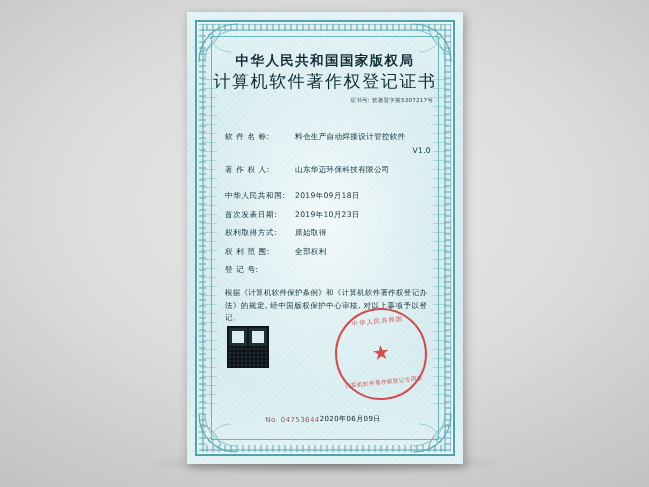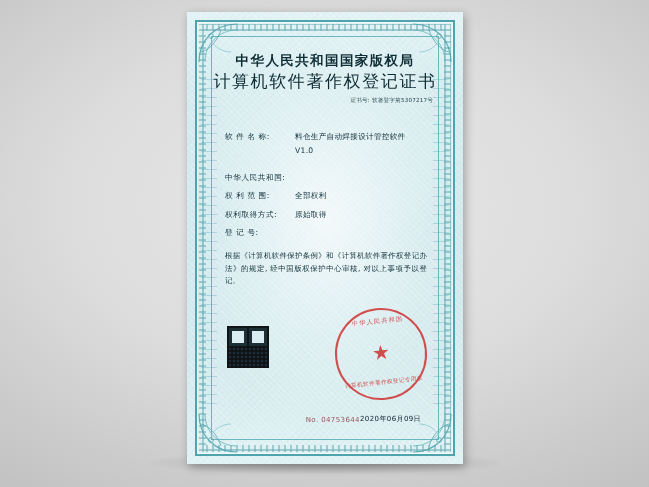--- a/index.html
+++ b/index.html
@@ -170,20 +170,21 @@
     white-space: nowrap;
   }
   .field-value {
     flex: 1;
     padding-left: 8px;
     letter-spacing: .3px;
   }
   .field-value .sub {
     display: block;
     margin-top: 3px;
+    text-align: right;
   }
   #gap-a { height: 8px; }
 
   #statement {
     margin-top: 12px;
     padding-left: 12px;
     padding-right: 10px;
     font-size: 7.4px;
     line-height: 12.5px;
     letter-spacing: .2px;
@@ -256,21 +257,21 @@
     color: #cf2b2b;
   }
 
   
   #bottom-row {
     position: absolute;
     left: 12px;
     right: 16px;
     bottom: 14px;
     display: flex;
-    justify-content: flex-end;
+    justify-content: center;
     align-items: flex-end;
     font-size: 7px;
     color: #1d3f47;
   }
   #serial-no {
     letter-spacing: .4px;
     color: #8b3a3a;
     opacity: .85;
   }
   #issue-date {
@@ -345,36 +346,45 @@
     <div id="fields">
 
       <div class="field-row">
         <div class="field-label">软 件 名 称:</div>
         <div class="field-value">
           <span>料仓生产自动焊接设计管控软件</span>
           <span class="sub">V1.0</span>
         </div>
       </div>
 
+      <div class="field-row">
+        <div class="field-label">著 作 权 人:</div>
+        <div class="field-value">山东华迈环保科技有限公司</div>
+      </div>
 
       <div id="gap-a"></div>
 
       <div class="field-row">
         <div class="field-label">中华人民共和国:</div>
-      </div>
-
+        <div class="field-value">2019年09月18日</div>
+      </div>
+
+      <div class="field-row">
+        <div class="field-label">首次发表日期:</div>
+        <div class="field-value">2019年10月23日</div>
+      </div>
+
+      <div class="field-row">
+        <div class="field-label">权利取得方式:</div>
+        <div class="field-value">原始取得</div>
+      </div>
 
       <div class="field-row">
         <div class="field-label">权 利 范 围:</div>
         <div class="field-value">全部权利</div>
-      </div>
-
-      <div class="field-row">
-        <div class="field-label">权利取得方式:</div>
-        <div class="field-value">原始取得</div>
       </div>
 
       <div class="field-row">
         <div class="field-label">登 记 号:</div>
       </div>
 
     </div>
 
     <div id="statement">
       <p>根据《计算机软件保护条例》和《计算机软件著作权登记办法》的规定, 经中国版权保护中心审核, 对以上事项予以登记。</p>

